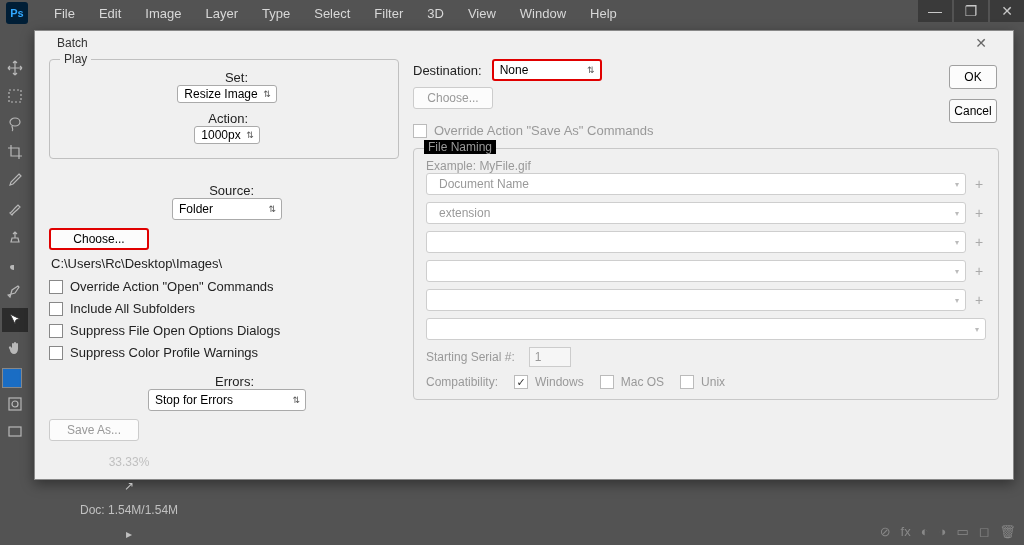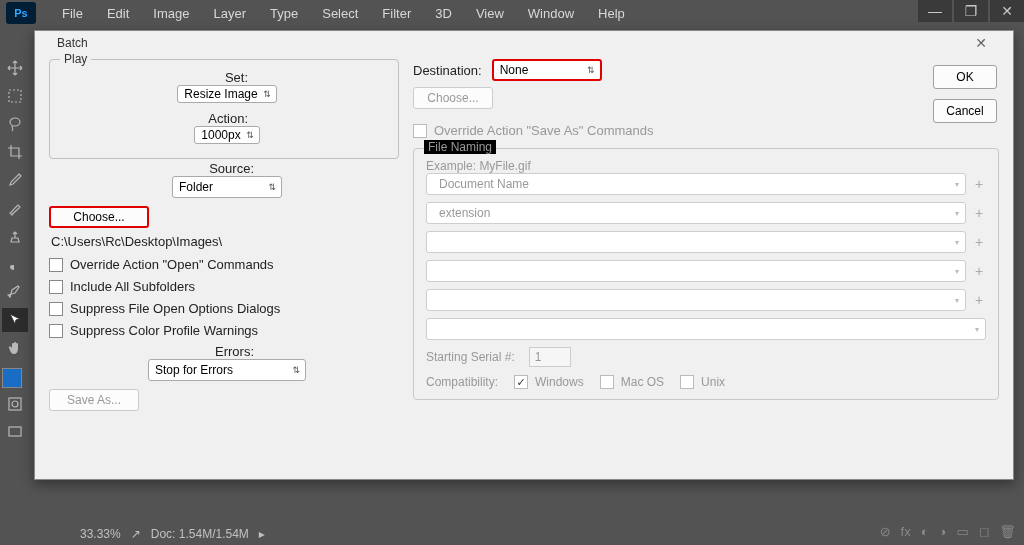--- a/index.html
+++ b/index.html
@@ -1,40 +1,40 @@
 <!DOCTYPE html>
 <html><head>
 <meta charset="utf-8">
 <style>
   * { box-sizing: border-box; margin: 0; padding: 0; font-family: "Segoe UI", Tahoma, sans-serif; }
   body { width: 1024px; height: 545px; background: #535353; overflow: hidden; position: relative; }
   
   
   .menubar { height: 26px; background: #535353; display: flex; align-items: center; padding-left: 6px; }
-  .ps-logo { width: 30px; height: 22px; background: #001e36; color: #31a8ff; font-weight: bold; font-size: 11px; display: flex; align-items: center; justify-content: center; border-radius: 3px; margin-right: 14px; }
+  .ps-logo { width: 22px; height: 22px; background: #001e36; color: #31a8ff; font-weight: bold; font-size: 11px; display: flex; align-items: center; justify-content: center; border-radius: 3px; margin-right: 14px; }
   .menu-item { color: #d8d8d8; font-size: 13px; padding: 0 12px; cursor: pointer; }
   .window-controls { position: absolute; right: 0; top: 0; display: flex; }
   .win-btn { width: 34px; height: 22px; background: #3a3a3a; margin-left: 2px; color: #c8c8c8; display: flex; align-items: center; justify-content: center; font-size: 14px; cursor: pointer; }
   
   
   .toolbar { position: absolute; left: 2px; top: 56px; width: 30px; display: flex; flex-direction: column; gap: 4px; }
   .tool { width: 26px; height: 24px; display: flex; align-items: center; justify-content: center; color: #b8b8b8; cursor: pointer; }
   .tool.active { background: #2c2c2c; }
   .tool svg { width: 16px; height: 16px; }
   .color-swatch { width: 20px; height: 20px; background: #1a6dc4; border: 1px solid #888; margin-top: 4px; }
   
   
   .dialog { position: absolute; left: 34px; top: 30px; width: 980px; height: 450px; background: #f0f0f0; border: 1px solid #888; box-shadow: 0 4px 12px rgba(0,0,0,0.4); }
   .dialog-titlebar { height: 24px; display: flex; align-items: center; justify-content: space-between; padding: 0 22px; font-size: 12px; color: #333; }
   .dialog-close { font-size: 14px; color: #666; cursor: pointer; padding: 0 4px; }
   .dialog-body { display: flex; padding: 4px 14px 14px 14px; gap: 14px; }
   
   
   .left-panel { width: 350px; }
-  .fieldset { border: 1px solid #c0c0c0; border-radius: 4px; padding: 10px 12px 14px 12px; margin-bottom: 2px; position: relative; }
+  .fieldset { border: 1px solid #c0c0c0; border-radius: 4px; padding: 10px 12px 14px 12px; margin-bottom: 24px; position: relative; }
   .fieldset-legend { position: absolute; top: -8px; left: 10px; background: #f0f0f0; padding: 0 4px; font-size: 12px; color: #333; }
   .row { display: flex; align-items: center; margin-bottom: 8px; flex-direction: column; }
   .label { font-size: 13px; color: #222; text-align: right; }
   .select { flex: 1; height: 22px; background: #fff; border: 1px solid #aaa; border-radius: 3px; font-size: 12px; padding: 1px 18px 1px 6px; cursor: pointer; position: relative; display: flex; align-items: center; }
   .select::after { content: "⇅"; position: absolute; right: 5px; font-size: 9px; color: #555; }
   .button { height: 22px; background: #fcfcfc; border: 1px solid #a0a0a0; border-radius: 3px; font-size: 12px; padding: 0 14px; cursor: pointer; display: inline-flex; align-items: center; }
   .button.disabled { color: #999; border-color: #ccc; }
   .highlight-red { border: 2px solid #e00000 !important; }
   
   .checkbox-row { display: flex; align-items: center; margin-bottom: 7px; font-size: 13px; color: #222; }
@@ -55,24 +55,24 @@
   .name-field { flex: 1; height: 22px; background: #fff; border: 1px solid #cecece; border-radius: 3px; font-size: 12px; padding: 2px 12px; color: #999; display: flex; align-items: center; position: relative; }
   .name-field::after { content: "▾"; position: absolute; right: 6px; font-size: 8px; color: #bbb; }
   .plus { width: 14px; text-align: center; color: #aaa; margin-left: 6px; font-size: 14px; }
   .serial-row { display: flex; align-items: center; gap: 14px; font-size: 12px; color: #999; margin-top: 6px; }
   .serial-input { width: 42px; height: 20px; border: 1px solid #ccc; background: #f6f6f6; font-size: 12px; padding: 1px 5px; color: #999; }
   .compat-row { display: flex; align-items: center; gap: 16px; font-size: 12px; color: #999; margin-top: 8px; }
   .compat-row .checkbox { border-color: #bbb; }
   
   
   .action-buttons { position: absolute; right: 16px; top: 34px; display: flex; flex-direction: column; gap: 10px; }
-  .action-buttons .button { width: 64px; justify-content: center; height: 24px; }
-  
-  
-  .statusbar { position: absolute; left: 80px; bottom: 4px; color: #c0c0c0; font-size: 12px; display: flex; align-items: center; gap: 10px; }
+  .action-buttons .button { width: 48px; justify-content: center; height: 24px; }
+  
+  
+  .statusbar { position: absolute; left: 80px; bottom: 4px; color: #c0c0c0; font-size: 12px; display: flex; align-items: center; gap: 10px; flex-direction: column; }
   .statusicons { position: absolute; right: 8px; bottom: 6px; display: flex; gap: 10px; color: #888; font-size: 13px; }
 </style>
 </head>
 <body>
 
 <div class="menubar">
   <div class="ps-logo">Ps</div>
   <div class="menu-item">File</div>
   <div class="menu-item">Edit</div>
   <div class="menu-item">Image</div>
@@ -200,21 +200,21 @@
           <span>Override Action "Open" Commands</span>
         </div>
       <div class="checkbox-row">
           <span class="checkbox"></span>
           <span>Include All Subfolders</span>
         </div>
       <div class="checkbox-row">
           <span class="checkbox"></span>
           <span>Suppress File Open Options Dialogs</span>
         </div>
-      <div class="checkbox-row" style="margin-bottom:6px">
+      <div class="checkbox-row" style="margin-bottom:14px">
           <span class="checkbox"></span>
           <span>Suppress Color Profile Warnings</span>
         </div>
       
       <div class="row">
         <div class="label" style="width:60px">Errors:</div>
         <div class="select" style="width:158px;flex:none;margin-left:6px">Stop for Errors</div>
       </div>
       <div class="button disabled" style="width:90px;justify-content:center">Save As...</div>
     </div>

